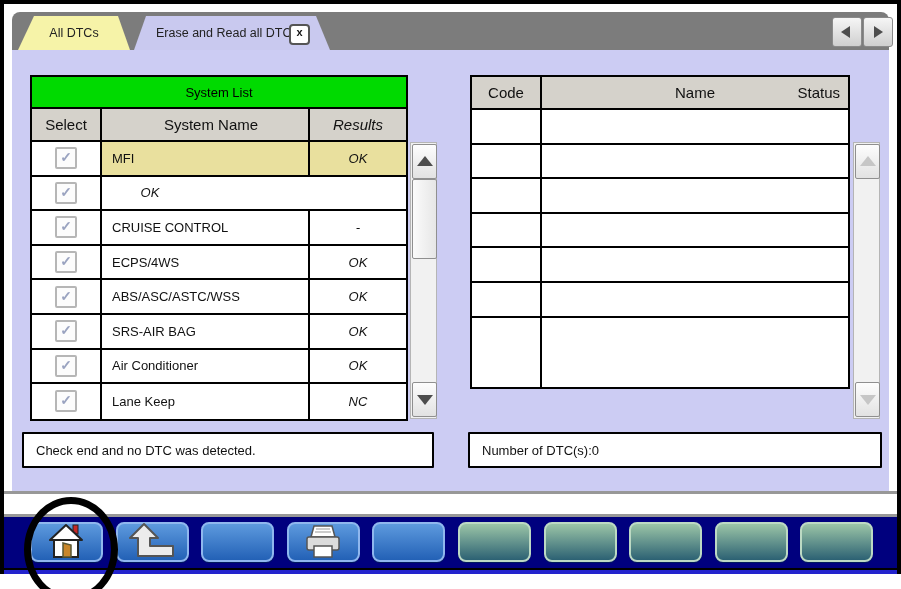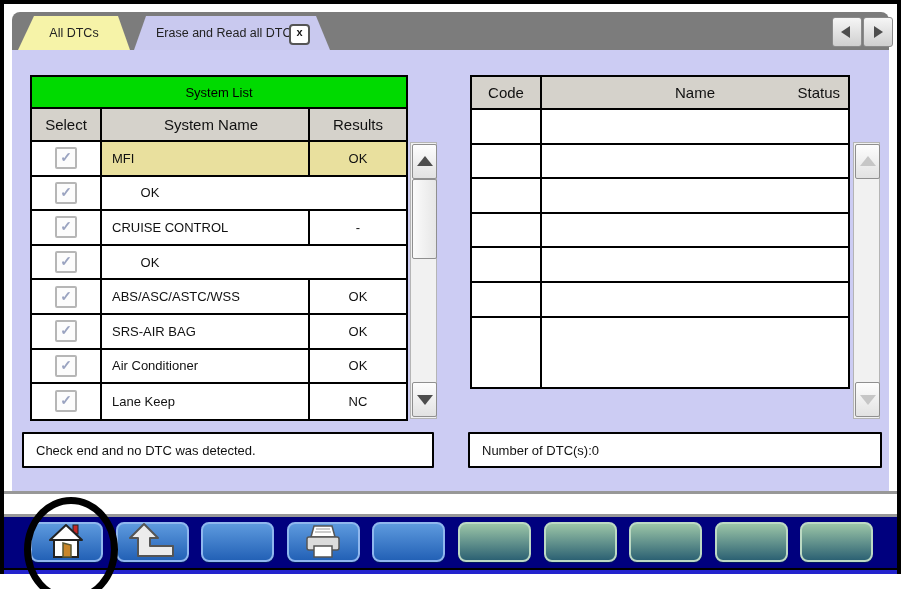--- a/index.html
+++ b/index.html
@@ -52,21 +52,21 @@
   .tbl{position:absolute;top:25px;border:2px solid #000;background:#fff;box-sizing:border-box;}
   .tbl-sys{left:18px;width:378px;}
   .tbl-dtc{left:458px;width:380px;}
   .tbl-title{height:30px;background:#00da00;border-bottom:2px solid #000;
     display:flex;align-items:center;justify-content:center;font-size:13px;color:#000;}
   .tbl-head{height:31px;background:#d5d2cb;border-bottom:2px solid #000;display:flex;font-size:15px;}
   .tbl-body{height:277px;}
   .cell{display:flex;align-items:center;box-sizing:border-box;}
   .c-sel{width:70px;border-right:2px solid #000;justify-content:center;}
   .c-name{flex:1;border-right:2px solid #000;padding-left:10px;}
-  .c-res{width:96px;justify-content:center;}
+  .c-res{width:96px;justify-content:center;font-style:italic;}
   .c-code{width:70px;border-right:2px solid #000;justify-content:center;}
   .c-rest{flex:1;position:relative;justify-content:center;}
   .c-rest .status-lbl{position:absolute;right:8px;}
   .hc{justify-content:center;padding-left:12px;}
   .sl-row{display:flex;height:34.6px;border-bottom:2px solid #000;box-sizing:border-box;font-size:13px;background:#fff;}
   .tbl-body .sl-row:last-child{border-bottom:none;}
   .dtc-row{display:flex;height:34.6px;border-bottom:2px solid #000;box-sizing:border-box;}
   .dtc-row.tall{height:69.4px;border-bottom:none;}
   .hl .c-name,.hl .c-res{background:#e9e09e;}
   .checkbox{
@@ -161,20 +161,21 @@
             <div class="cell c-sel">
               <span class="checkbox">✓</span>
             </div>
             <div class="cell c-name">CRUISE CONTROL</div>
             <div class="cell c-res">-</div>
           </div>
           <div class="sl-row">
             <div class="cell c-sel">
               <span class="checkbox">✓</span>
             </div>
+            <div class="cell c-name">ECPS/4WS</div>
             <div class="cell c-res">OK</div>
           </div>
           <div class="sl-row">
             <div class="cell c-sel">
               <span class="checkbox">✓</span>
             </div>
             <div class="cell c-name">ABS/ASC/ASTC/WSS</div>
             <div class="cell c-res">OK</div>
           </div>
           <div class="sl-row">

